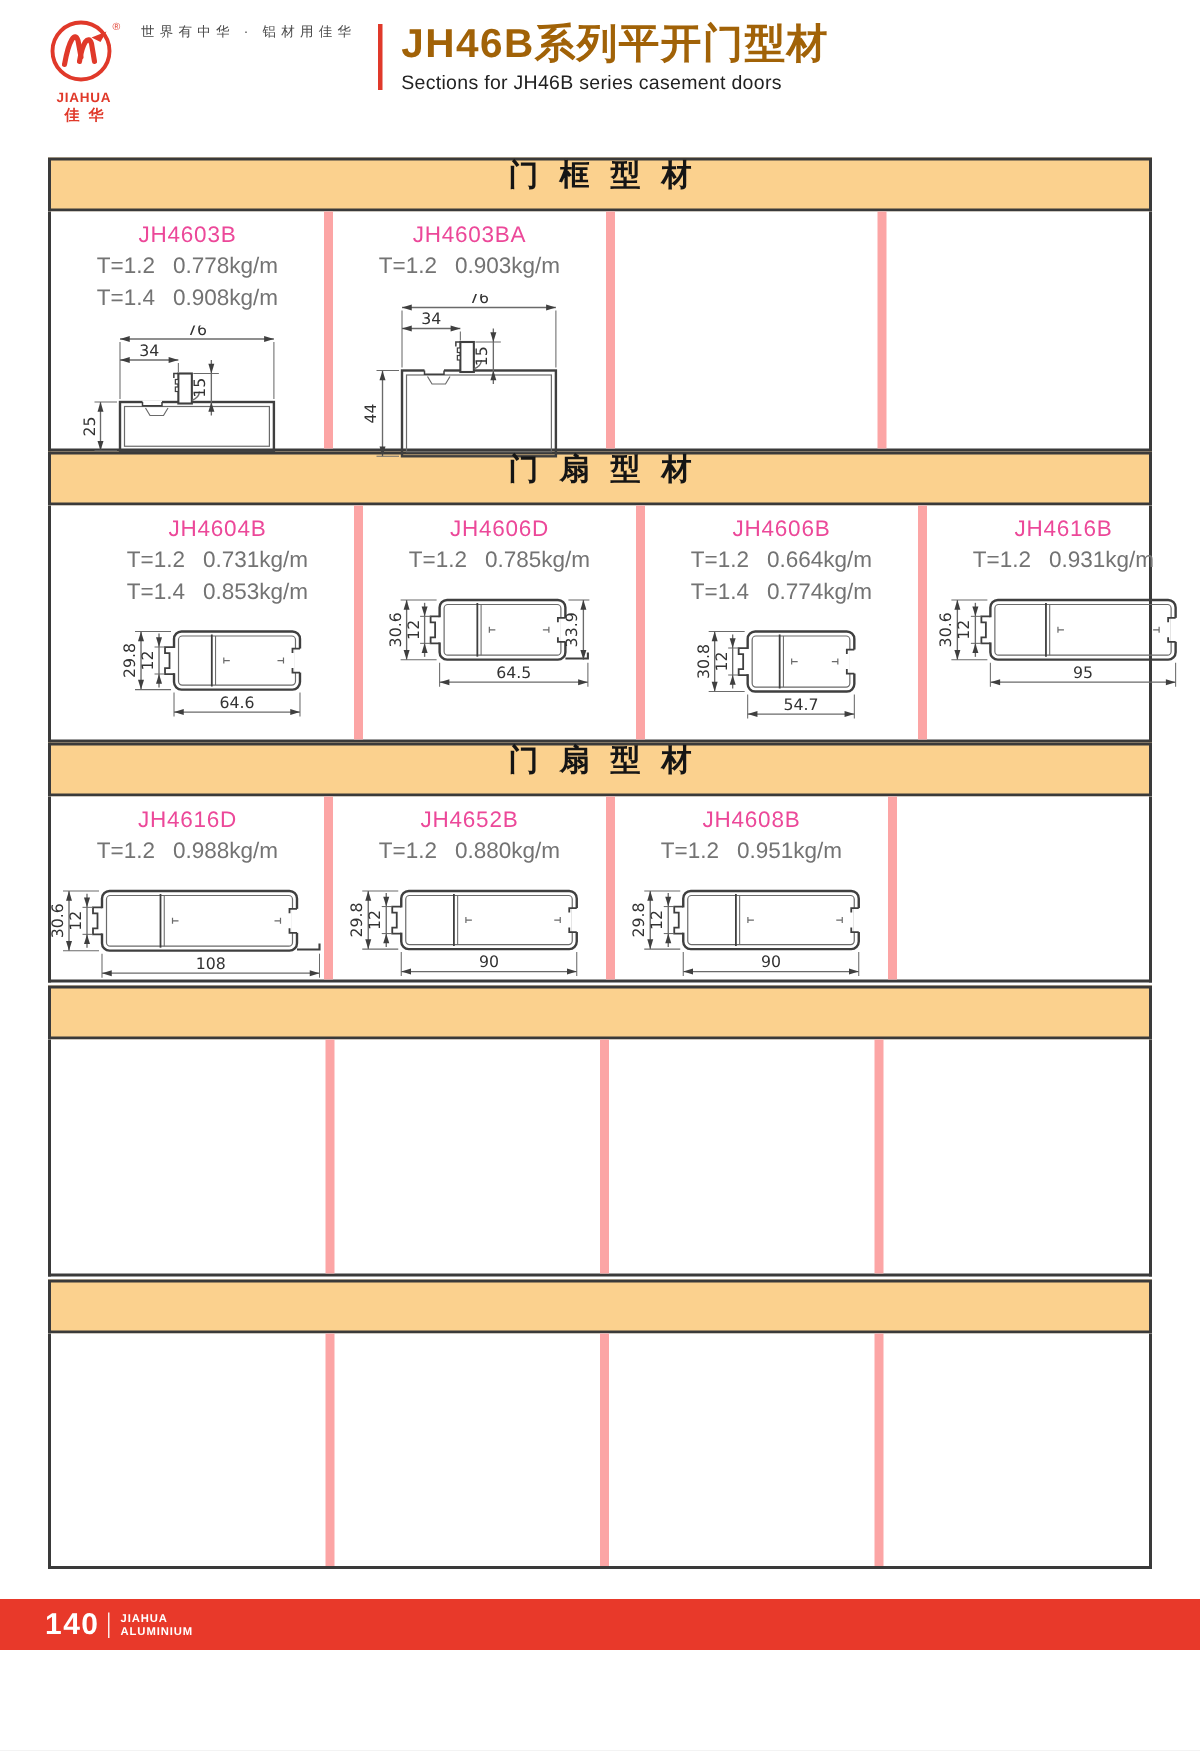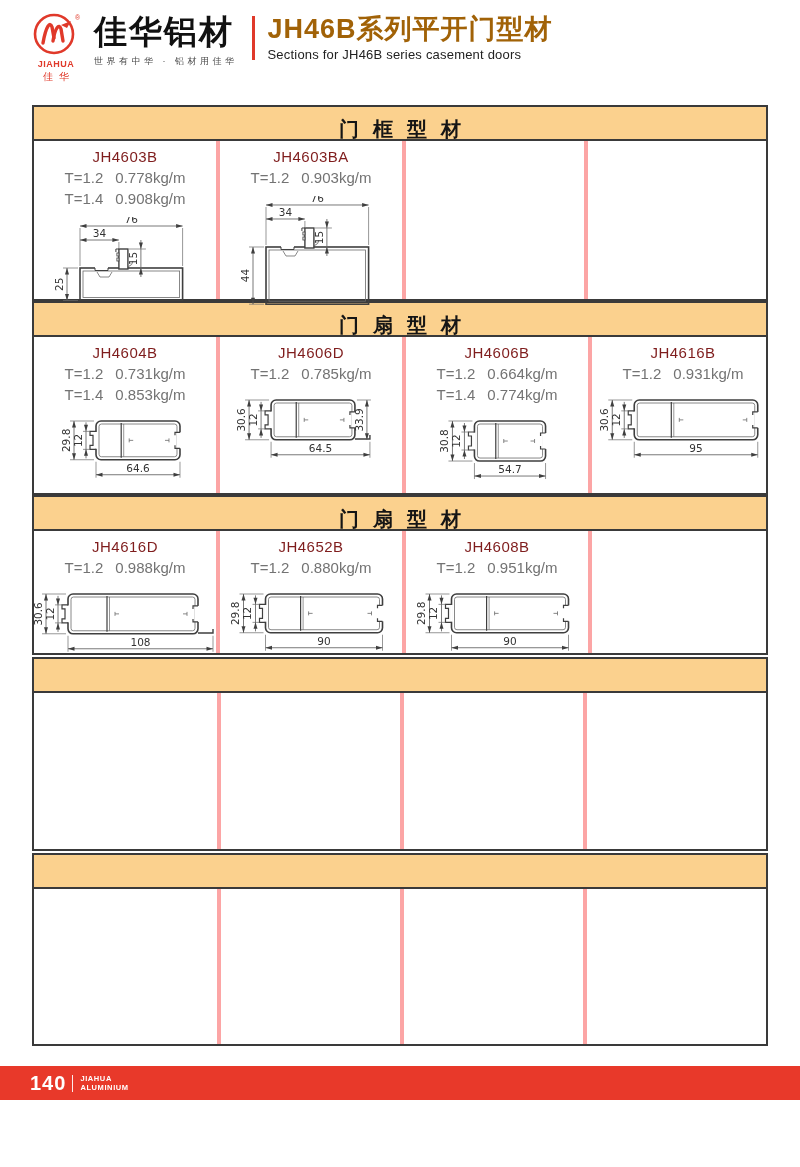--- a/index.html
+++ b/index.html
@@ -3,40 +3,40 @@
 <meta charset="utf-8">
 <style>
   html,body{margin:0;padding:0;background:#e9e9e9;}
   .page{position:relative;width:800px;height:1167px;background:#ffffff;margin:0 auto;
         font-family:"Liberation Sans","DejaVu Sans",sans-serif;overflow:hidden;color:#1c1c1c;}
 
   
   .header{position:absolute;left:28px;top:12px;right:28px;height:68px;display:flex;align-items:flex-start;}
   .logo{width:56px;text-align:center;line-height:1;}
   .logo-en{color:#e0392a;font-weight:bold;font-size:9px;letter-spacing:.5px;margin-top:1px;}
-  .logo-cn{color:#e0392a;font-weight:normal;font-size:10px;letter-spacing:6px;text-indent:6px;margin-top:3px;}
+  .logo-cn{color:#e0392a;font-weight:bold;font-size:10px;letter-spacing:6px;text-indent:6px;margin-top:3px;}
   .brand{margin-left:10px;}
   .brand-cn{font-size:33px;font-weight:900;letter-spacing:2px;color:#111;line-height:1.2;}
   .slogan{font-size:9px;letter-spacing:3.5px;color:#4a4a4a;margin-top:3px;}
   .vline{width:3px;height:44px;background:#e0392a;margin:4px 13px 0 14px;}
   .titleblock{margin-top:2px;}
   .title-cn{font-size:27px;font-weight:900;letter-spacing:1px;color:#a16207;line-height:1.15;}
   .title-en{font-size:13px;color:#222;margin-top:2px;letter-spacing:.2px;}
 
   
   .catalog{position:absolute;left:32px;top:105px;width:736px;}
   .band{box-sizing:border-box;height:36px;background:#fbd18e;border:2px solid #3a3a3a;
-        display:flex;align-items:flex-end;justify-content:center;}
+        display:flex;align-items:flex-start;justify-content:center;}
   .band.gap-top{margin-top:2px;}
   .band-title{font-size:20px;font-weight:bold;color:#151515;letter-spacing:.7em;text-indent:.7em;line-height:1;}
   .row{box-sizing:border-box;display:flex;border:2px solid #3a3a3a;border-top:none;background:#fff;}
-  .cell{flex:1 1 25%;box-sizing:border-box;border-left:4px solid #fca5a5;padding-top:7px;
+  .cell{flex:1 1 25%;box-sizing:border-box;border-left:6px solid #fca5a5;padding-top:7px;
         display:flex;flex-direction:column;align-items:center;}
   .cell:first-child{border-left:none;}
-  .code{font-size:15px;color:#7f1d1d;letter-spacing:.5px;line-height:1.25;}
+  .code{font-size:15px;color:#ec4899;letter-spacing:.5px;line-height:1.25;}
   .wline{font-size:15px;color:#737373;line-height:1.42;white-space:nowrap;}
   .wline .thk{margin-right:12px;}
   .draw{width:100%;display:flex;justify-content:center;align-items:flex-start;margin-top:8px;}
 
   
   .footer{position:absolute;left:0;right:0;top:1066px;height:34px;background:#e8392a;color:#fff;
           display:flex;align-items:center;}
   .page-no{font-size:20px;font-weight:bold;margin-left:30px;letter-spacing:1px;}
   .fdiv{width:1px;height:17px;background:#ffffff;margin:0 7px 0 6px;opacity:.9;}
   .fbrand{font-size:7.5px;line-height:1.2;letter-spacing:.6px;font-weight:bold;}
@@ -53,21 +53,20 @@
         <ellipse cx="23" cy="22" rx="19" ry="19" fill="none" stroke="#e0392a" stroke-width="2.6"></ellipse>
         <path d="M12 31 C15 14, 19 9, 21 15 L23 26" fill="none" stroke="#e0392a" stroke-width="3.4" stroke-linecap="round"></path>
         <path d="M22 29 C24 16, 28 11, 30 17 L32 29" fill="none" stroke="#e0392a" stroke-width="3.4" stroke-linecap="round"></path>
         <path d="M30 13 L40 9 L36 16" fill="#e0392a"></path>
         <text x="44" y="8" font-size="7" fill="#e0392a">®</text>
       </svg>
       <div class="logo-en">JIAHUA</div>
       <div class="logo-cn">佳华</div>
     </div>
     <div class="brand">
-      <div class="brand-cn">佳华铝材</div>
       <div class="slogan">世界有中华 · 铝材用佳华</div>
     </div>
     <div class="vline"></div>
     <div class="titleblock">
       <div class="title-cn">JH46B系列平开门型材</div>
       <div class="title-en">Sections for JH46B series casement doors</div>
     </div>
   </div>
 
   <div class="catalog">
@@ -155,21 +154,21 @@
               <text x="29" y="79.6" font-size="10.5" fill="#333" text-anchor="middle" font-family="&quot;DejaVu Sans&quot;,&quot;Liberation Sans&quot;,sans-serif" transform="rotate(-90 29 79.6)">44</text>
             </svg>
           </div>
         </div>
         <div class="cell"></div>
         <div class="cell"></div>
       </div>
       <div class="band">
         <div class="band-title">门扇型材</div>
       </div>
-      <div class="row" style="height: 158px;">
+      <div class="row" style="height: 158px; padding-left: 20px;">
         <div class="cell">
           <div class="code">JH4604B</div>
           <div class="wline"><span class="thk">T=1.2</span><span>0.731kg/m</span></div>
           <div class="wline"><span class="thk">T=1.4</span><span>0.853kg/m</span></div>
           <div class="draw">
             <svg width="182" height="96" viewBox="0 0 182 96">
               <rect x="62.010000000000005" y="8" width="83.97999999999999" height="38.74" rx="5" fill="none" stroke="#3f3f3f" stroke-width="1.6"></rect>
               <rect x="65.01" y="11" width="77.97999999999999" height="32.74" rx="2.5" fill="none" stroke="#6a6a6a" stroke-width="0.8"></rect>
               <line x1="87.20400000000001" y1="10" x2="87.20400000000001" y2="44.74" stroke="#3f3f3f" stroke-width="1.2"></line>
               <line x1="89.70400000000001" y1="11" x2="89.70400000000001" y2="43.74" stroke="#6a6a6a" stroke-width="0.7"></line>

